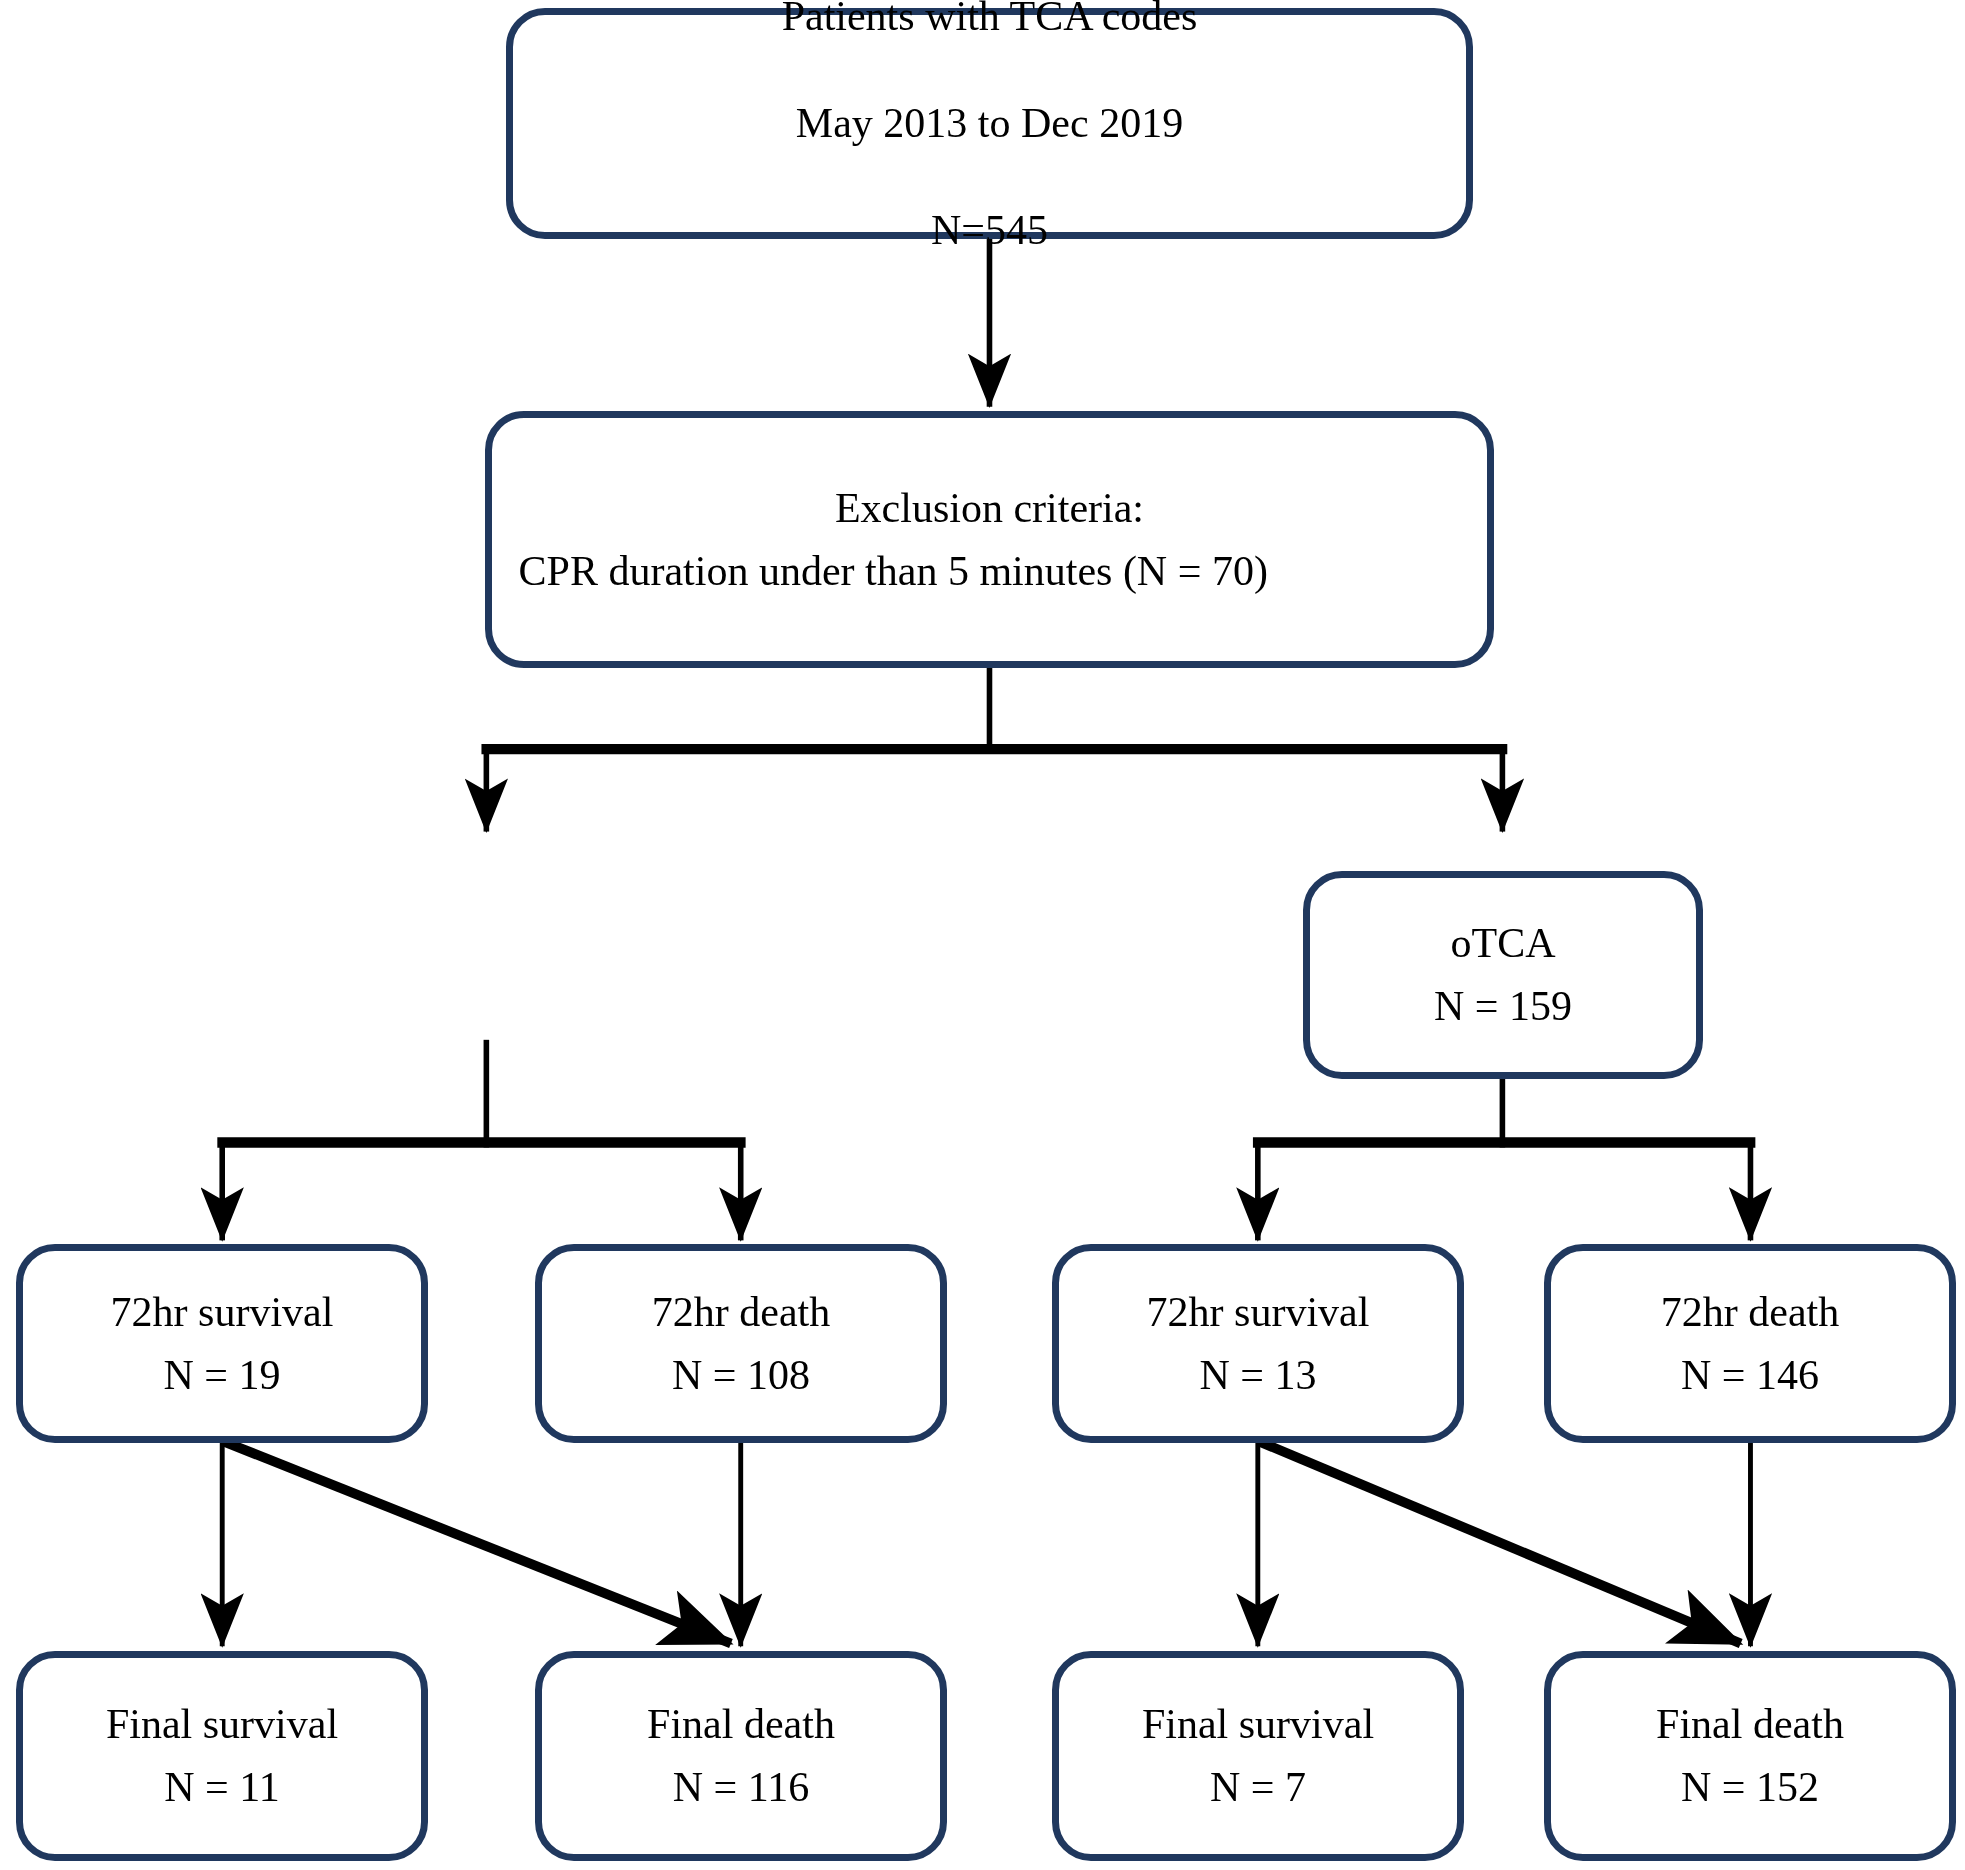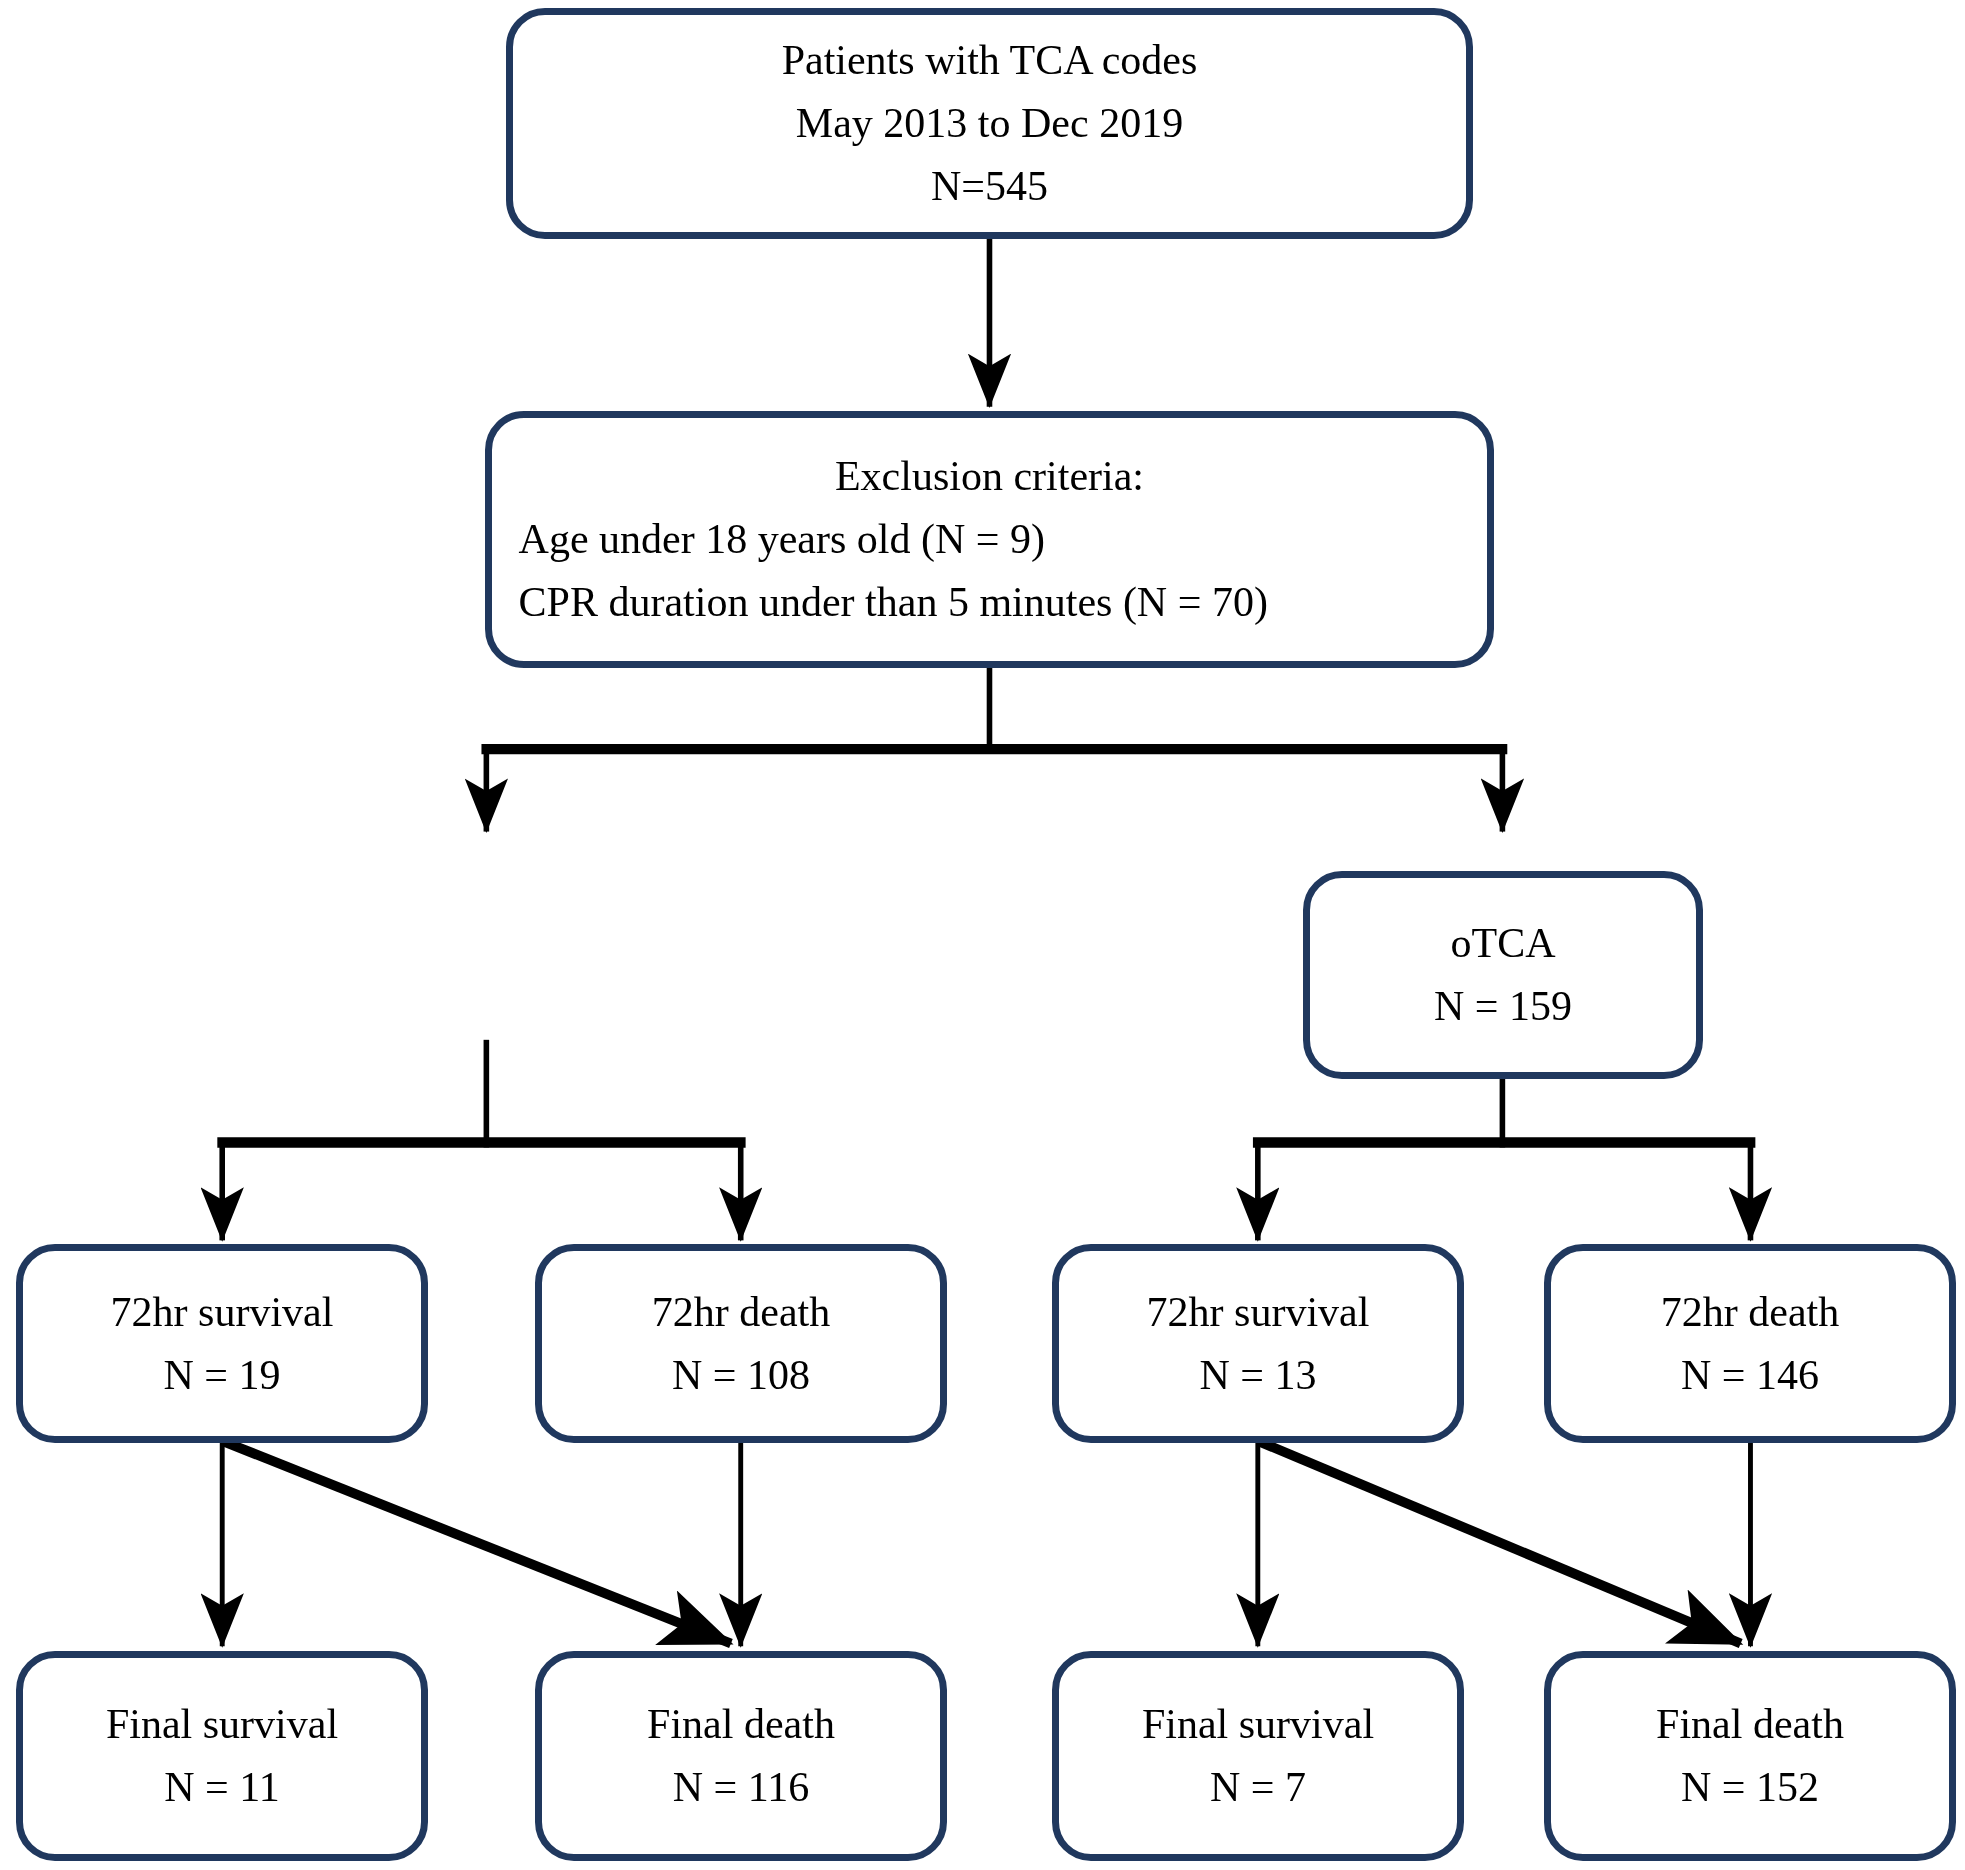--- a/index.html
+++ b/index.html
@@ -34,21 +34,21 @@
     justify-content: center;
     align-items: center;
     text-align: center;
     font-size: 42px;
     line-height: 1.5;
     color: #000000;
   }
   .node .bline { white-space: nowrap; }
 
   
-  #box-patients   { left: 506px;  top: 8.4px;   width: 967px; height: 231px; }
+  #box-patients   { left: 506px;  top: 8.4px;   width: 967px; height: 231px; gap: 44px; }
   
   #box-exclusion  { left: 485px;  top: 411px;  width: 1009px; height: 257px;
                     align-items: stretch; text-align: left; line-height: 1.5; }
   #box-exclusion .bline-center { text-align: center; }
   #box-exclusion .bline-left   { padding-left: 26.6px; }
 
   
   #box-itca       { left: 287px;  top: 835px; width: 400px;  height: 208px; }
   #box-otca       { left: 1303px; top: 835px; width: 400px;  height: 208px; margin-top: 36px; }
 
@@ -106,21 +106,20 @@
   </svg>
 
   <div class="node" id="box-patients">
     <div class="bline">Patients with TCA codes</div>
     <div class="bline">May 2013 to Dec 2019</div>
     <div class="bline">N=545</div>
   </div>
 
   <div class="node" id="box-exclusion">
     <div class="bline bline-center">Exclusion criteria:</div>
-    <div class="bline bline-left">Age under 18 years old (N = 9)</div>
     <div class="bline bline-left">CPR duration under than 5 minutes (N = 70)</div>
   </div>
 
   <div class="node" id="box-otca">
     <div class="bline">oTCA</div>
     <div class="bline">N = 159</div>
   </div>
 
   <div class="node" id="box-itca-72hr-survival">
     <div class="bline">72hr survival</div>

